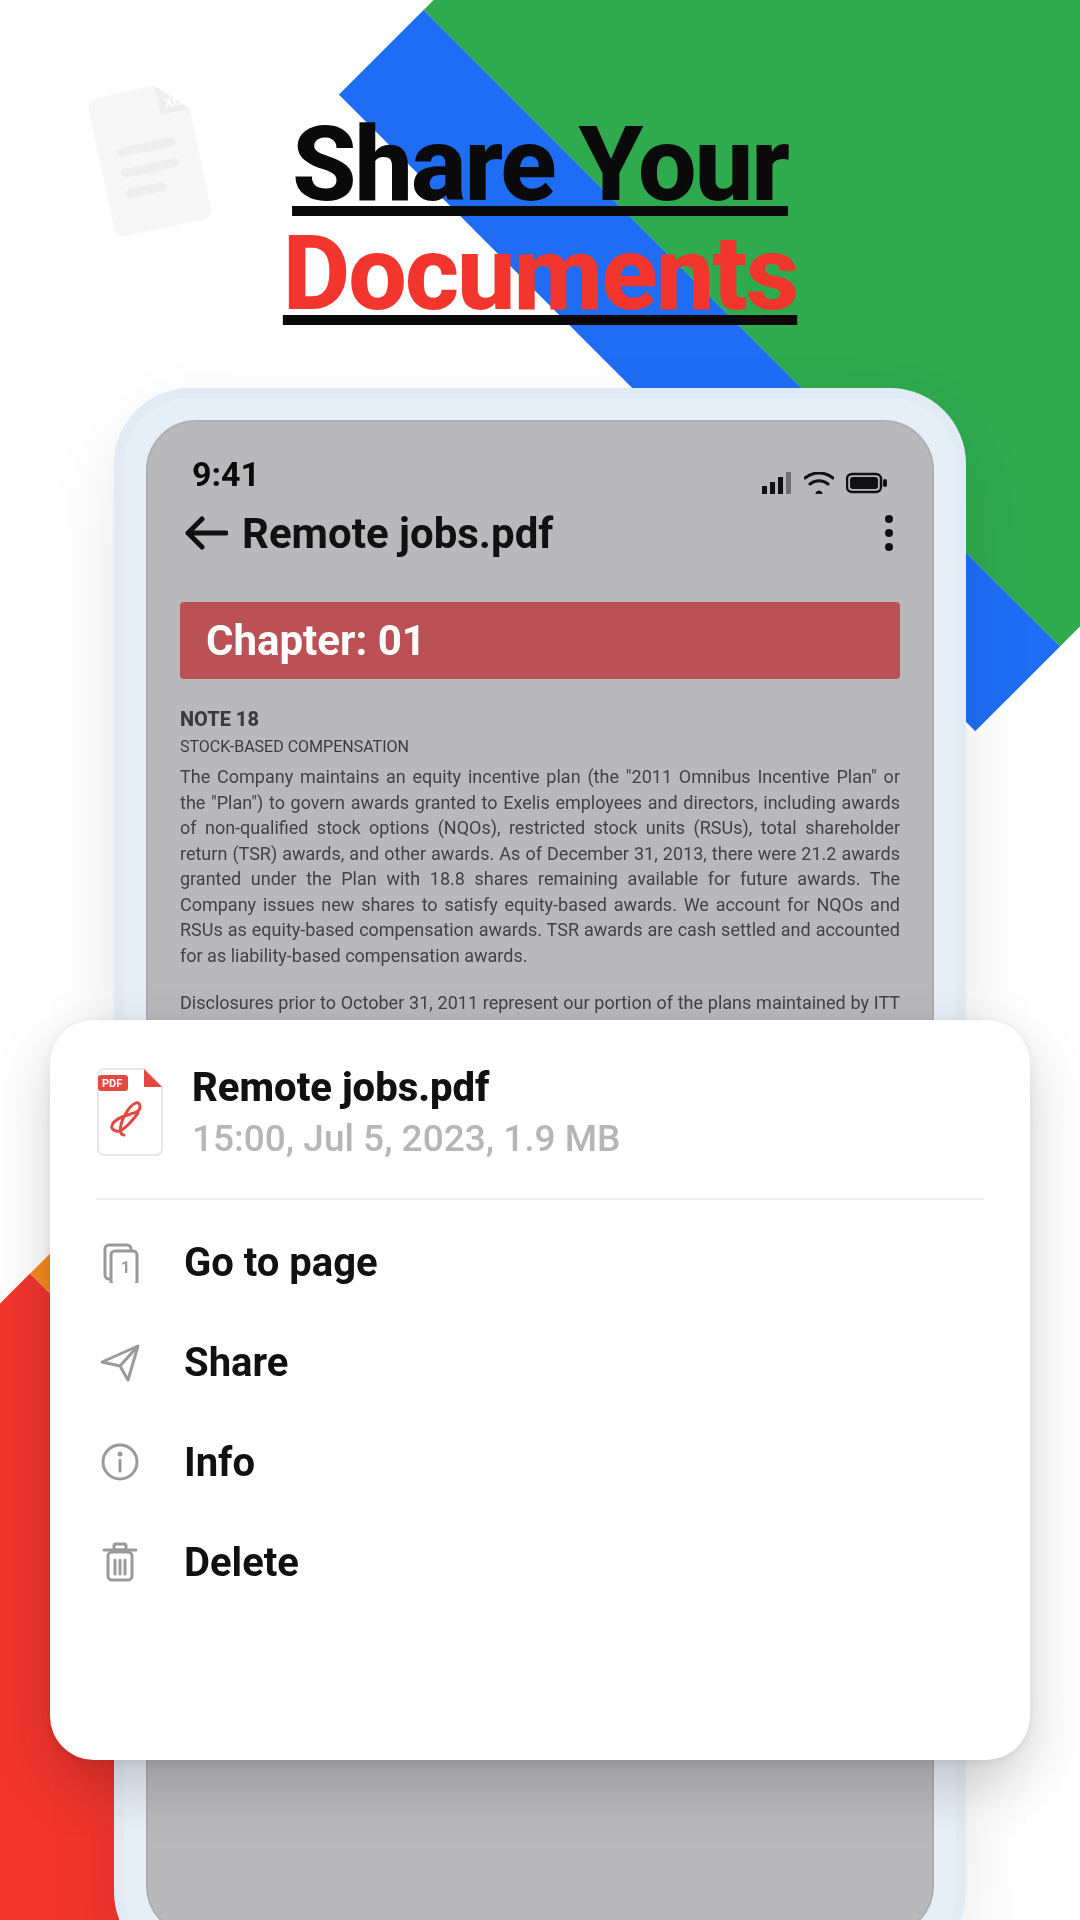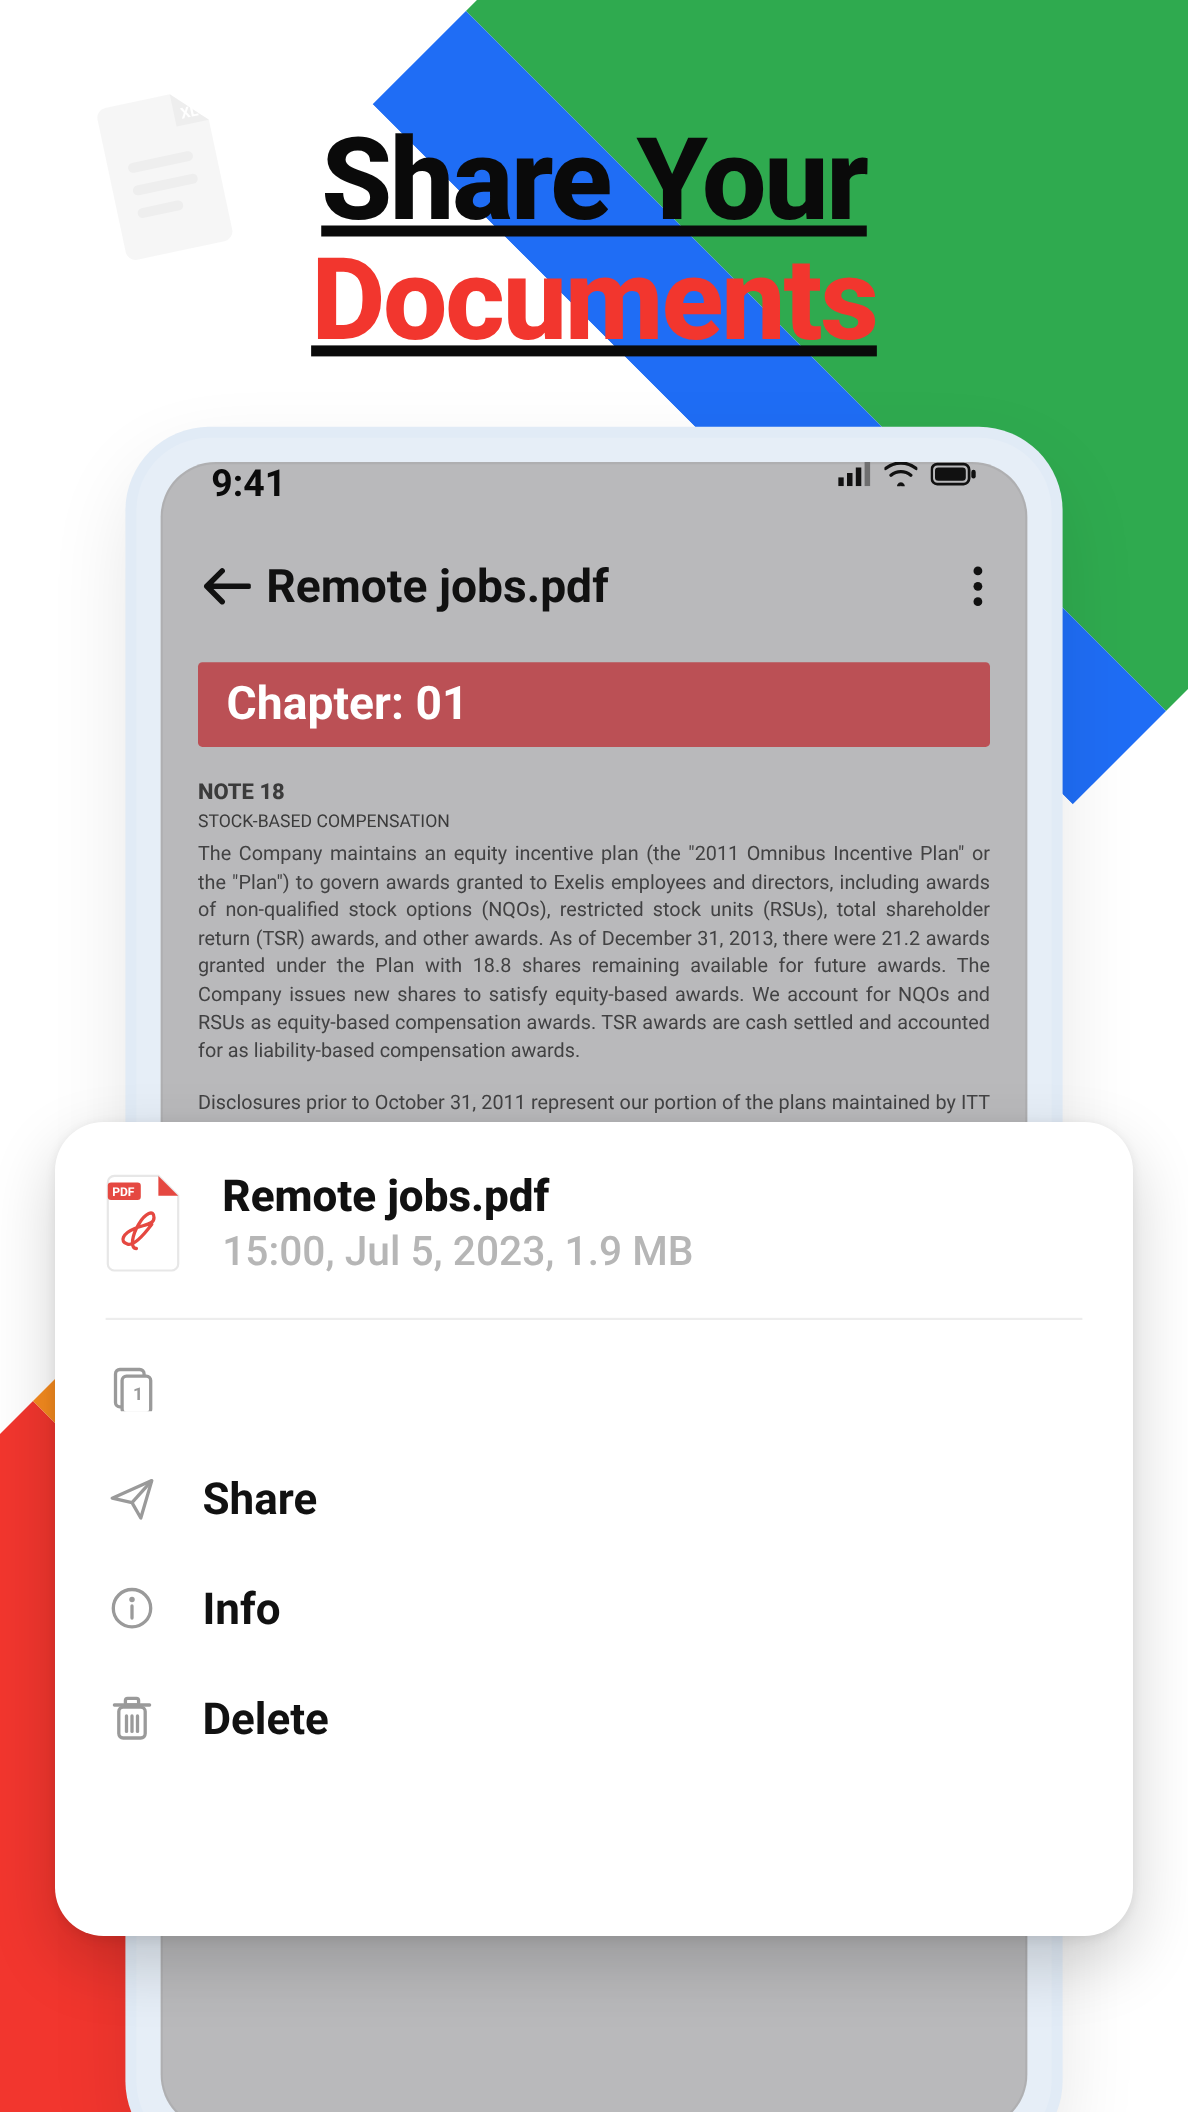--- a/index.html
+++ b/index.html
@@ -35,21 +35,21 @@
       border-radius: 66px; background:#e6eef7;
       box-shadow: 0 0 0 10px #e1ebf6, 0 30px 80px rgba(0,0,0,.12);
     }
     .phone-inner {
       position: absolute; left: 22px; top: 22px; right: 22px; bottom: 22px;
       background:#b9b9bb; border-radius: 50px; overflow:hidden;
       box-shadow: inset 0 0 0 2px rgba(0,0,0,.05);
     }
 
     
-    .status { height: 74px; display:flex; align-items:flex-start; padding: 0 46px; color:#0b0b0b; }
+    .status { height: 74px; display:flex; align-items:flex-end; padding: 0 46px; color:#0b0b0b; }
     .status .time { font-size: 34px; font-weight: 700; }
     .status .spacer { flex: 1; }
     .status .sicon { margin-left: 12px; }
 
     
     .appbar { height: 78px; display:flex; align-items:center; padding: 0 38px; color:#111; }
     .appbar .title { font-size: 42px; font-weight: 700; margin-left: 14px; }
     .appbar .spacer { flex:1; }
 
     
@@ -63,21 +63,21 @@
     .noteblk .ntitle { font-weight:400; font-size:16px; margin-bottom:8px; }
     .noteblk p { font-size:18px; line-height:1.42; text-align:justify; margin-bottom:22px; color:#424243; }
 
     
     .sheet {
       position: absolute; left: 50px; right: 50px; top: 1020px; height: 740px;
       background:#fff; border-radius: 44px;
       box-shadow: 0 24px 60px rgba(0,0,0,.18), 0 2px 10px rgba(0,0,0,.08);
       padding: 44px 46px 30px 46px;
     }
-    .sheet .file-row { display:flex; align-items:center; gap: 34px; padding-bottom: 38px; border-bottom: 2px solid #ededed; }
+    .sheet .file-row { display:flex; align-items:center; gap: 24px; padding-bottom: 38px; border-bottom: 2px solid #ededed; }
     .pdf-ico { width: 72px; height: 90px; position:relative; flex:0 0 auto; }
     .file-meta .fname { font-size: 40px; font-weight: 800; color:#111; margin-bottom: 6px; }
     .file-meta .fsub { font-size: 37px; color:#b6b6b6; font-weight:500; }
 
     .menu { margin-top: 12px; }
     .mitem { display:flex; align-items:center; gap: 40px; height: 100px; cursor:pointer; }
     .mitem .micon { width: 48px; display:flex; justify-content:center; color:#9a9a9a; }
     .mitem .mlabel { font-size: 40px; font-weight:700; color:#111; }
 
     svg { display:block; }
@@ -191,20 +191,21 @@
 
   <div class="menu">
     <div class="mitem">
       <span class="micon">
         <svg width="42" height="42" viewBox="0 0 42 42">
             <rect x="6" y="4" width="26" height="34" rx="4" fill="none" stroke="#9a9a9a" stroke-width="3"></rect>
             <rect x="12" y="10" width="26" height="34" rx="4" fill="#fff" stroke="#9a9a9a" stroke-width="3"></rect>
             <text x="22" y="32" font-size="16" fill="#9a9a9a" font-weight="700">1</text>
           </svg>
       </span>
+      <span class="mlabel">Go to page</span>
     </div>
     <div class="mitem">
       <span class="micon">
         <svg width="44" height="44" viewBox="0 0 44 44">
             <path d="M4 22 L40 6 L30 40 L22 26 Z" fill="none" stroke="#9a9a9a" stroke-width="3" stroke-linejoin="round"></path>
             <line x1="22" y1="26" x2="40" y2="6" stroke="#9a9a9a" stroke-width="3"></line>
           </svg>
       </span>
       <span class="mlabel">Share</span>
     </div>

